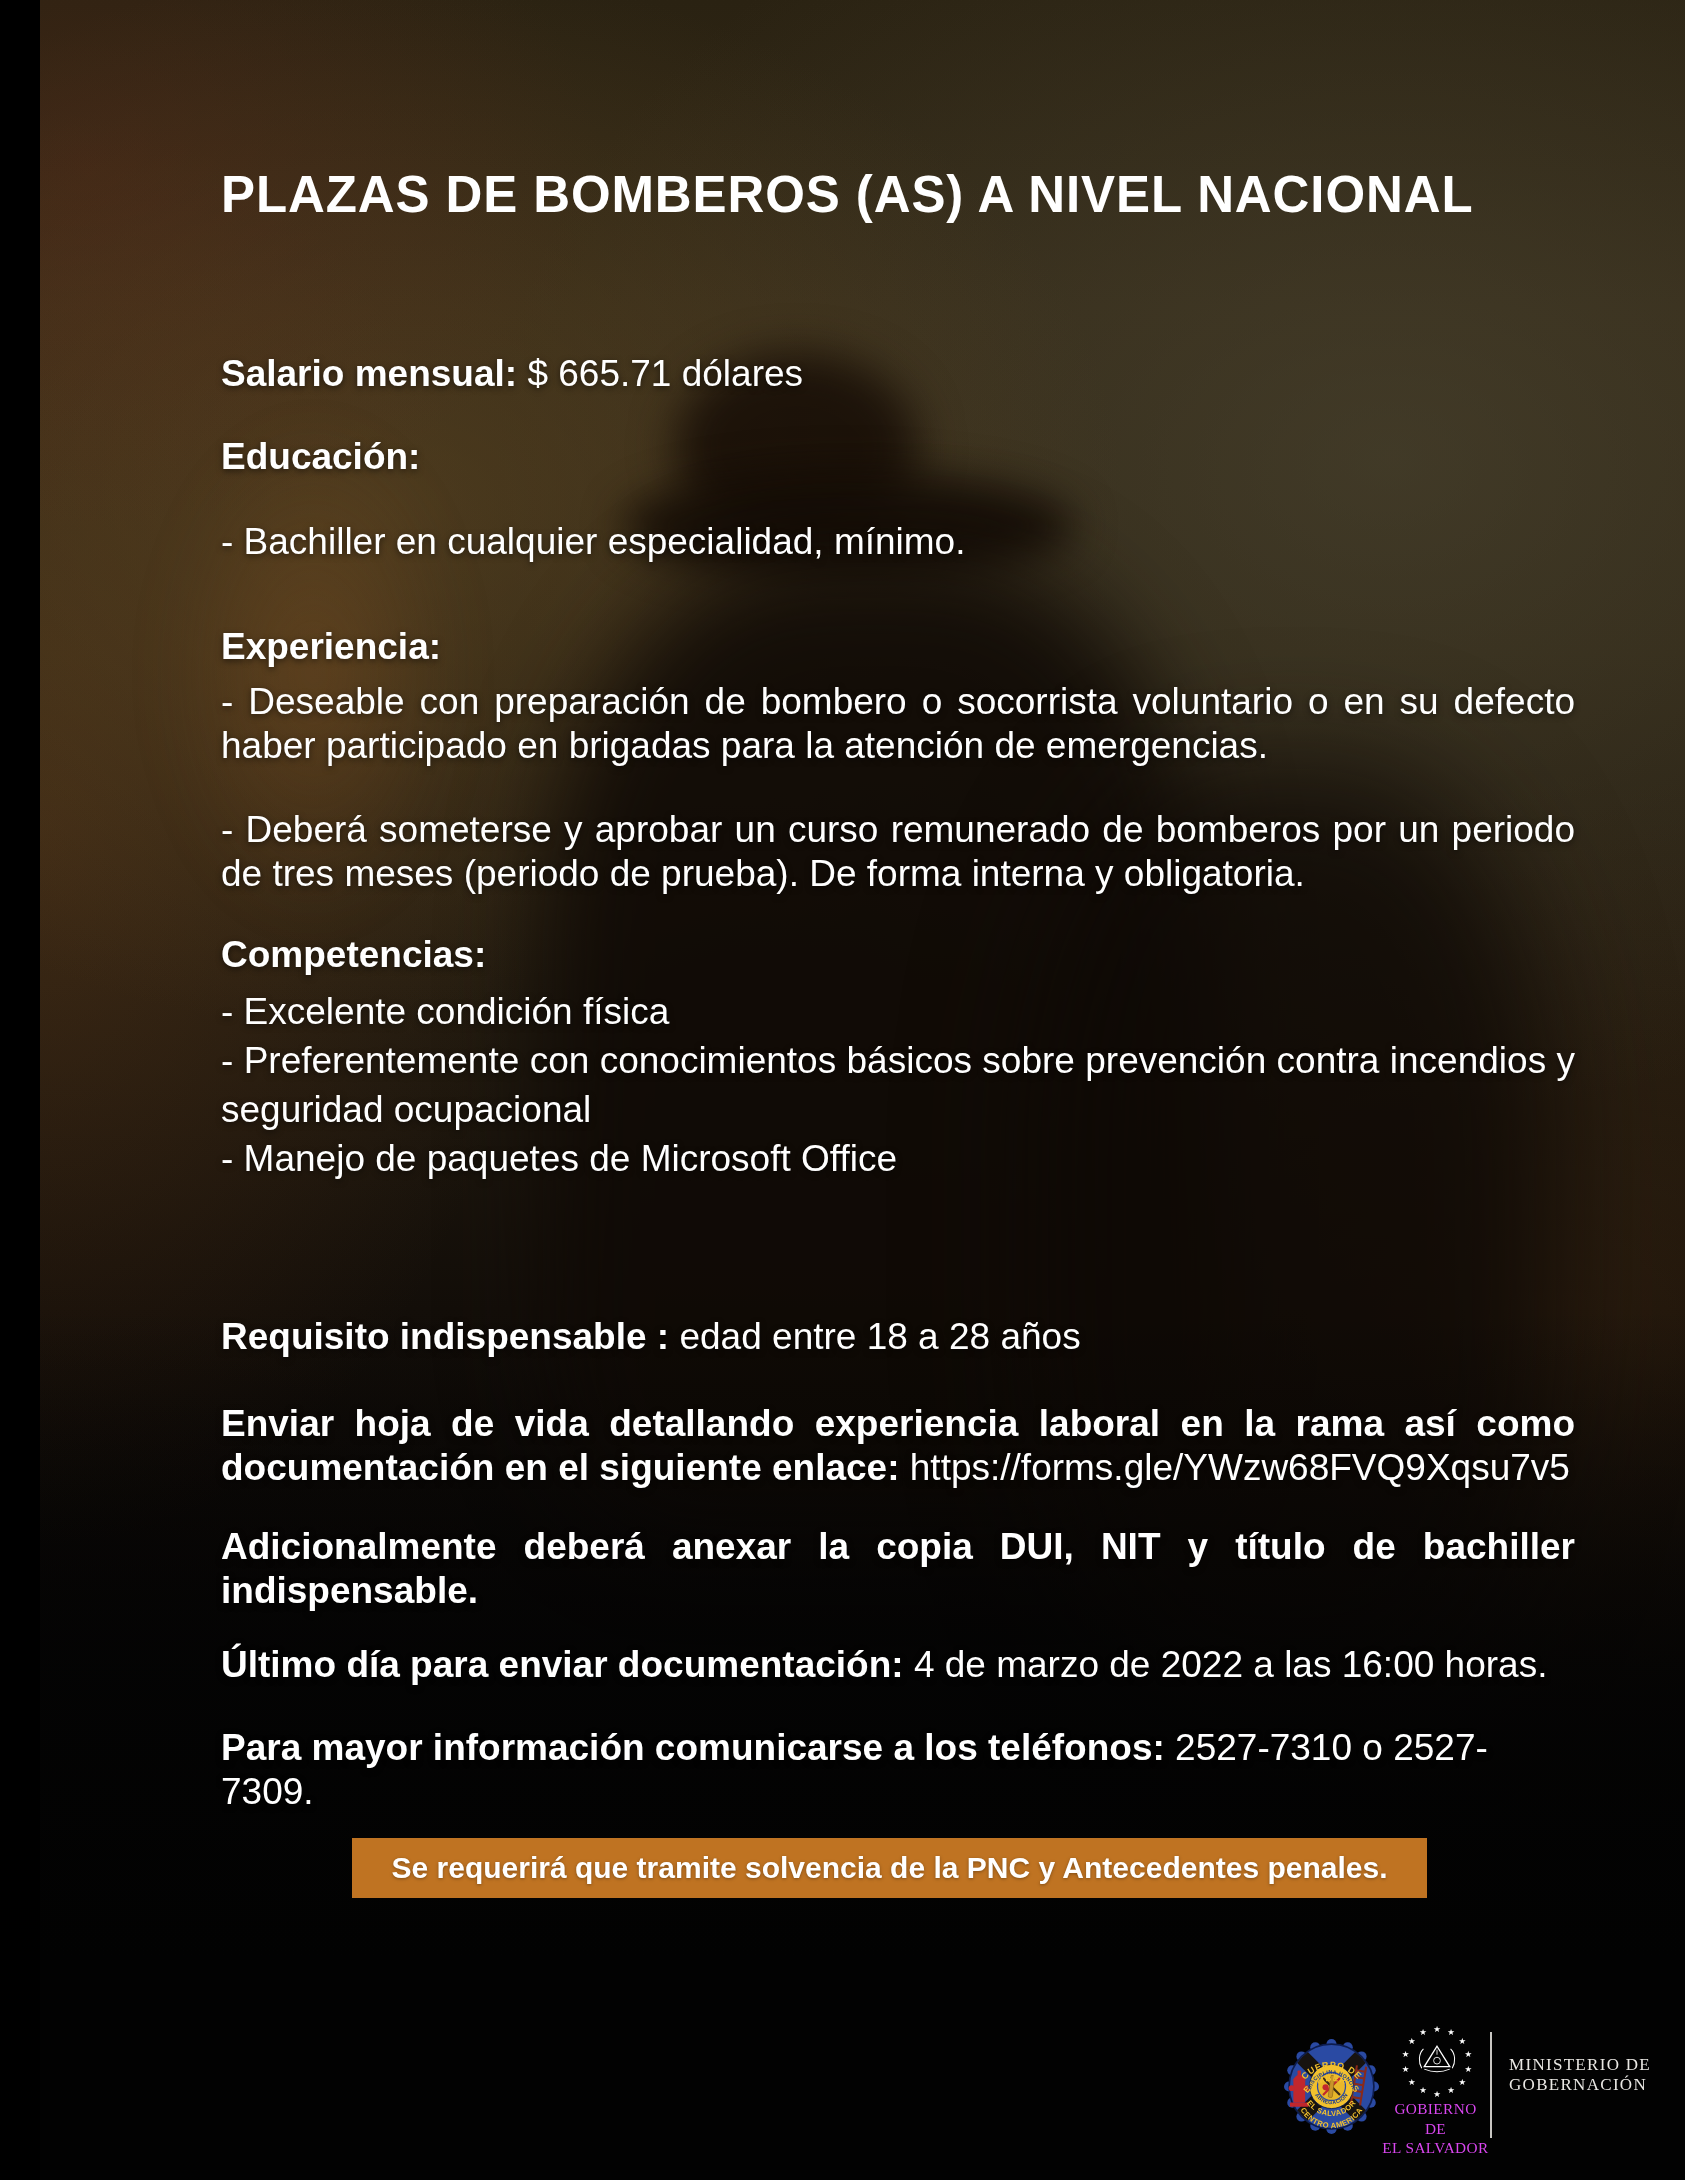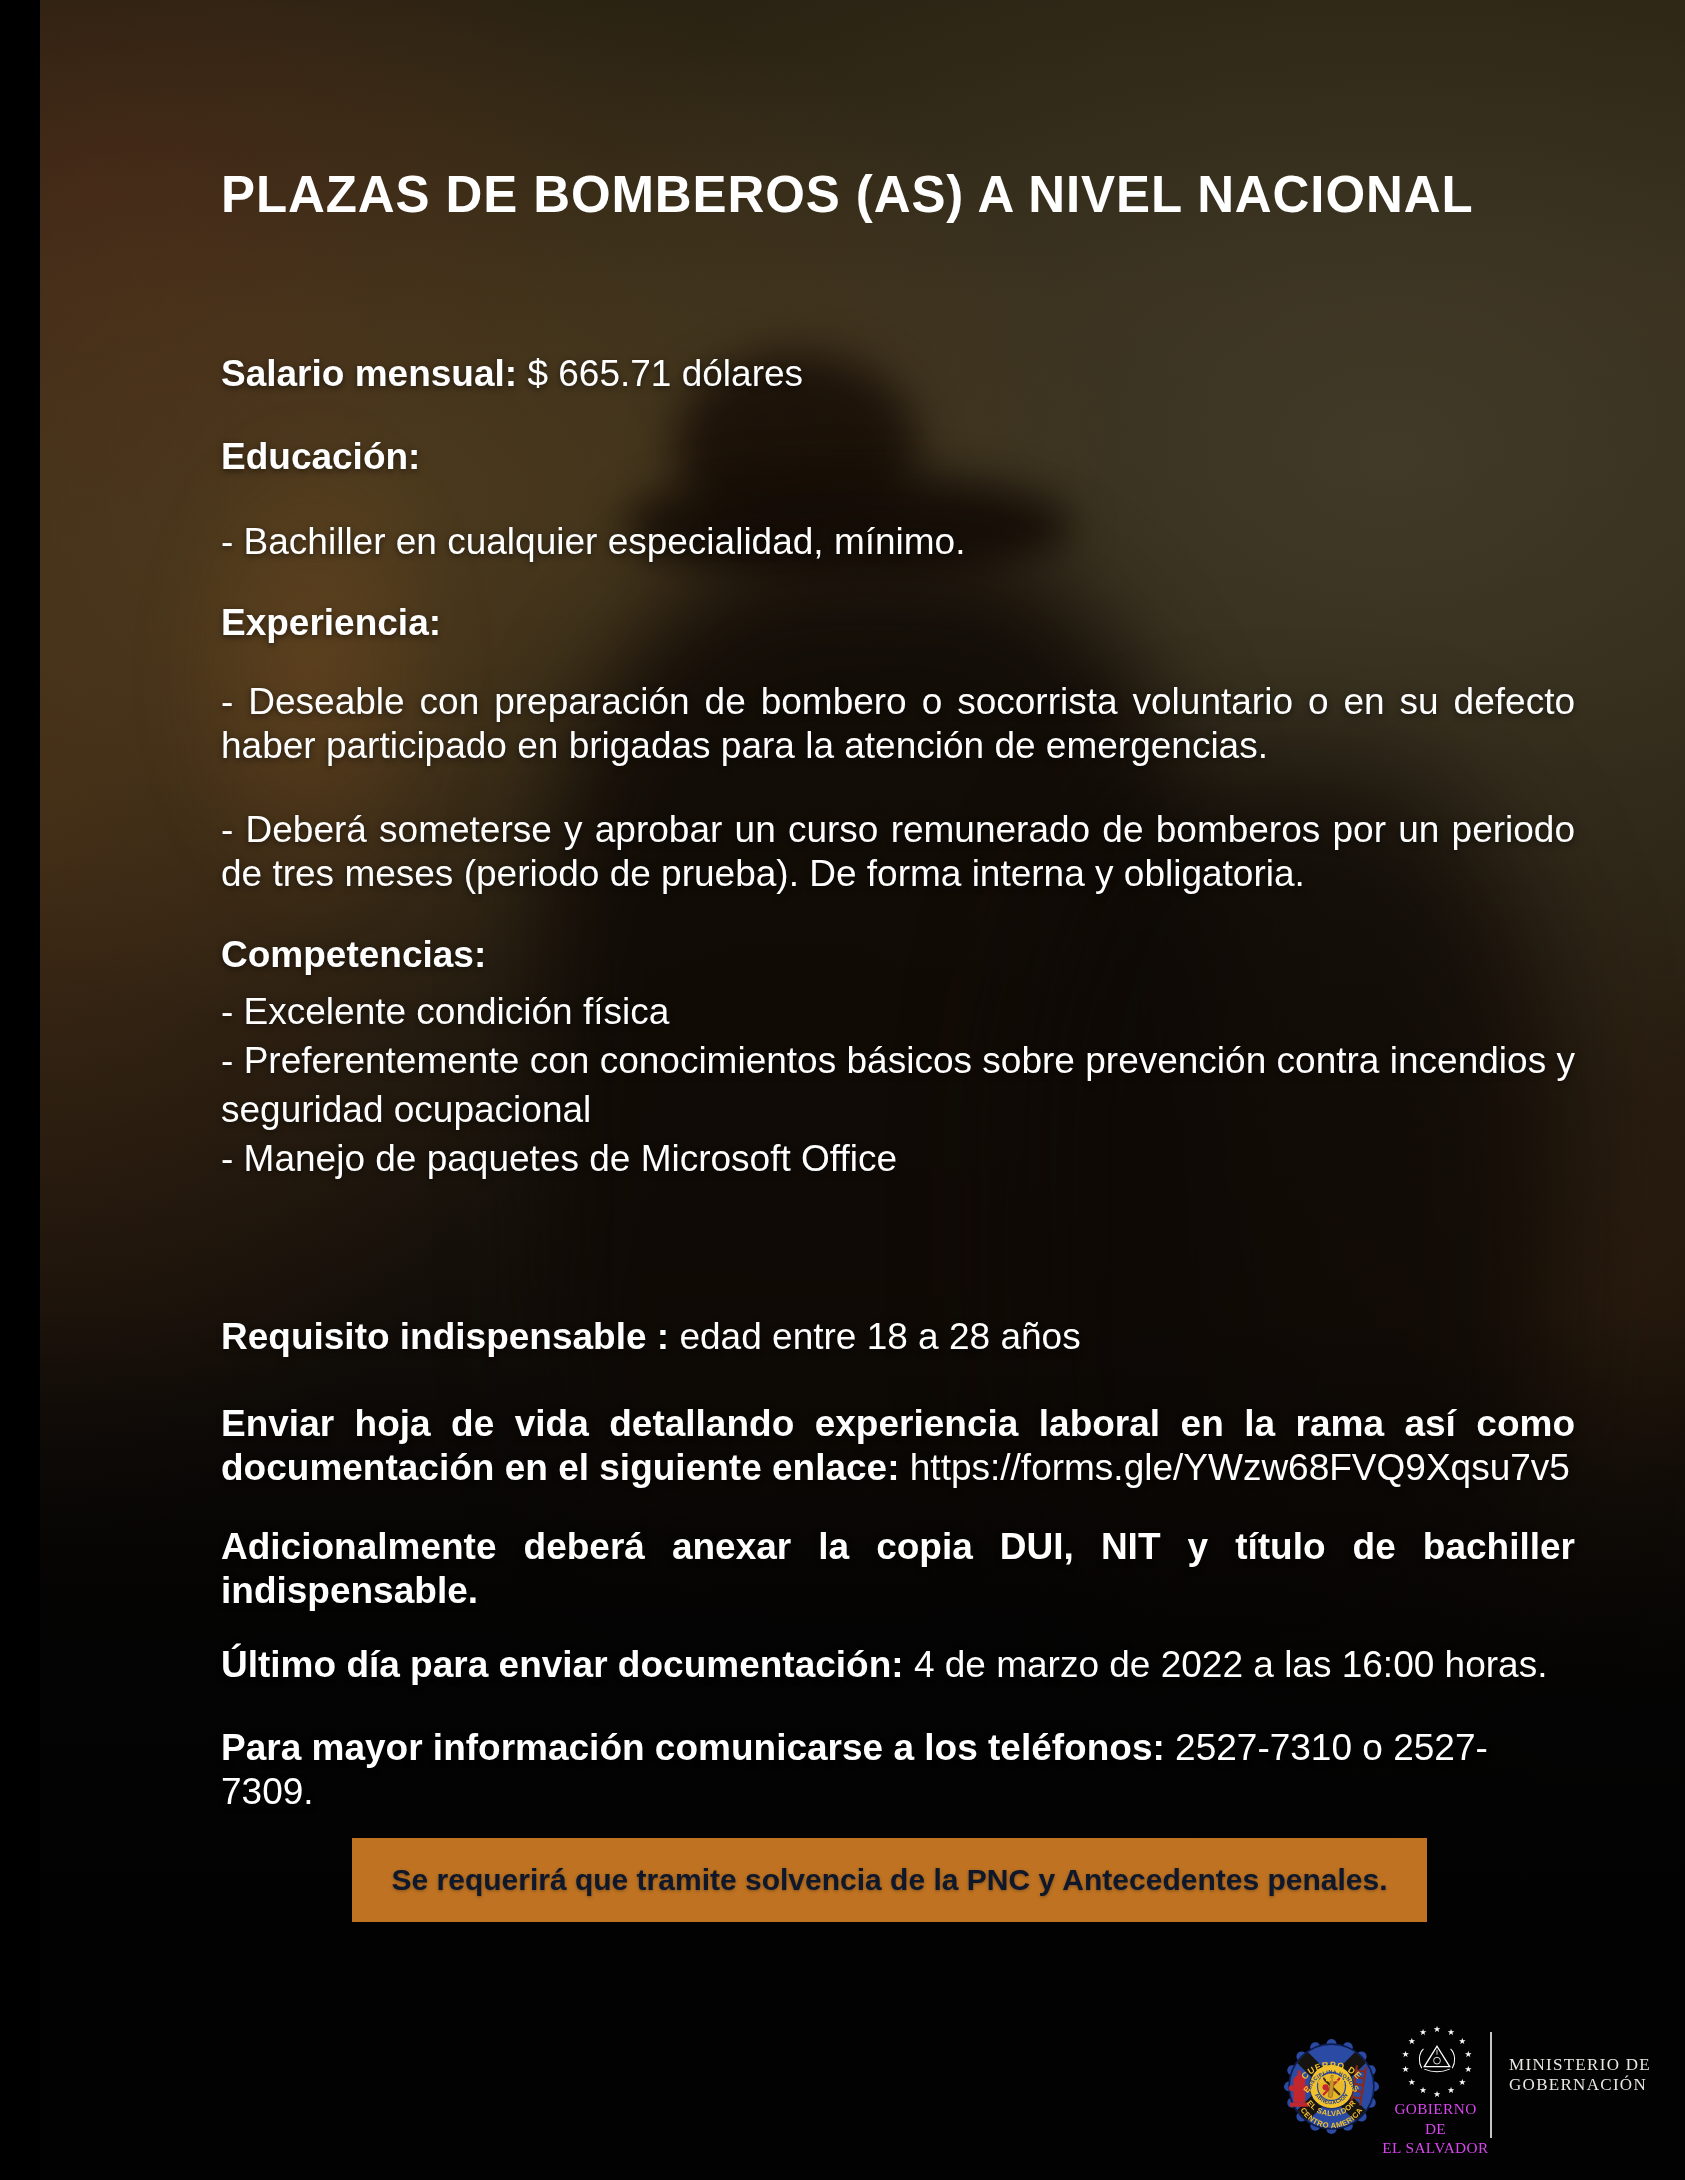--- a/index.html
+++ b/index.html
@@ -57,24 +57,24 @@
     left: 181px; top: 133px; width: 1363px;
     font-size: 51px; font-weight: bold; letter-spacing: 0.9px;
     line-height: 1.1; white-space: nowrap;
   }
   .heading { font-weight: bold; }
   .comp-list { line-height: 49px; }
 
   
   .banner {
     position: absolute; z-index: 11;
-    left: 312px; top: 1838px; width: 1075px; height: 84px;
+    left: 312px; top: 1838px; width: 1075px; height: 60px;
     background: #BF7322;
     display: flex; align-items: center; justify-content: center;
-    font-size: 30px; font-weight: bold; color: #0f172a;
+    font-size: 30px; font-weight: bold; color: #ffffff;
     text-shadow: 0 0.9px 3.4px rgba(0,0,0,0.35);
   }
 
   
   .footer { position: absolute; inset: 0; z-index: 11; }
   .bomberos-svg { position: absolute; left: 1244px; top: 2038px; }
   .gobierno-svg { position: absolute; left: 1358px; top: 2024px; }
   .gob-text {
     position: absolute; left: 1342px; top: 2099px; width: 107px;
     font-family: "Liberation Serif", "DejaVu Serif", serif;
@@ -109,21 +109,21 @@
   <h1 class="title">PLAZAS DE BOMBEROS (AS) A NIVEL NACIONAL</h1>
 
   <p class="tb" style="top:315px">
     <strong>Salario mensual:</strong>
     <span>$ 665.71 dólares</span>
   </p>
 
   <p class="tb heading" style="top:398px">Educación:</p>
   <p class="tb" style="top:483px">- Bachiller en cualquier especialidad, mínimo.</p>
 
-  <p class="tb heading" style="top:564px">Experiencia:</p>
+  <p class="tb heading" style="top:588px">Experiencia:</p>
   <p class="tb just" style="top:643px">- Deseable con preparación de bombero o socorrista voluntario o en su defecto haber participado en brigadas para la atención de emergencias.</p>
   <p class="tb just" style="top:771px">- Deberá someterse y aprobar un curso remunerado de bomberos por un periodo de tres meses (periodo de prueba). De forma interna y obligatoria.</p>
 
   <p class="tb heading" style="top:896px">Competencias:</p>
   <div class="tb comp-list" style="top:987px">
     <div>- Excelente condición física</div>
     <div class="just">- Preferentemente con conocimientos básicos sobre prevención contra incendios y seguridad ocupacional</div>
     <div>- Manejo de paquetes de Microsoft Office</div>
   </div>
 

